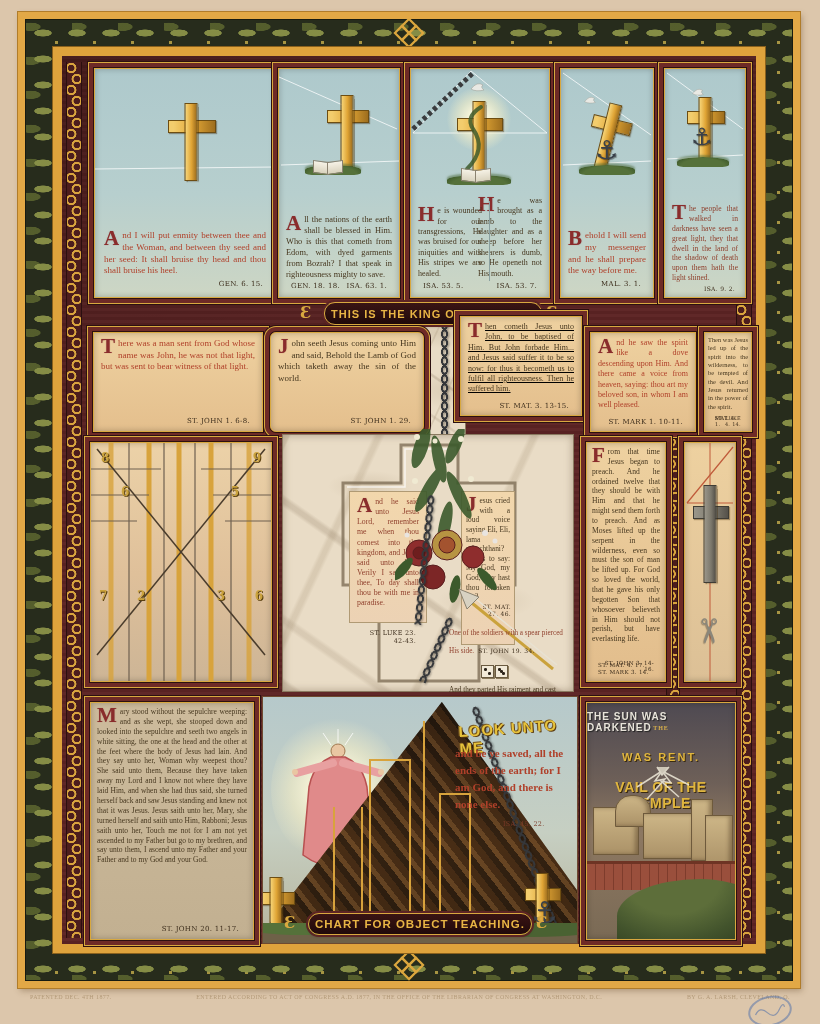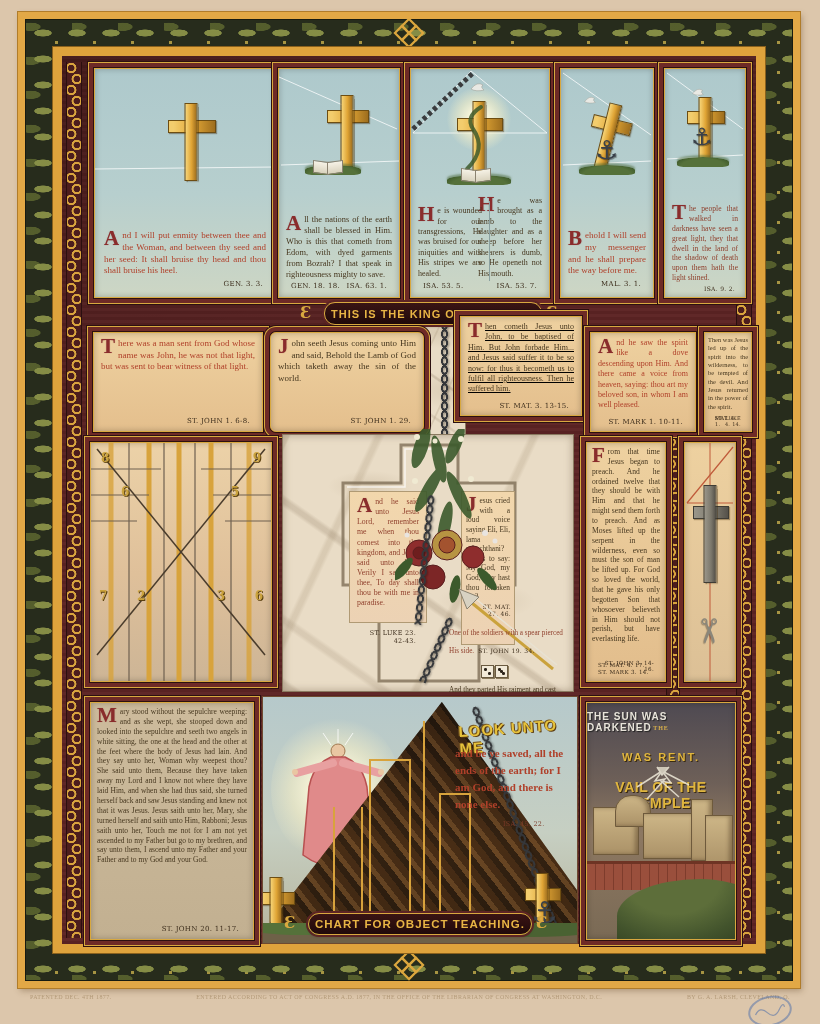--- a/index.html
+++ b/index.html
@@ -146,21 +146,21 @@
 
     <div class="panel sky" style="left:32px;top:12px;width:180px;height:228px;">
       <svg class="abs" style="left:0;top:0;" width="180" height="228">
           <line class="whiteline" x1="0" y1="100" x2="180" y2="98"></line>
         </svg>
       <div class="gcross" style="left:73px;top:34px;width:46px;height:76px;">
           <div class="h"></div>
           <div class="v"></div>
         </div>
       <div class="verse red versal" style="position:absolute;bottom:18px;left:2px;right:2px;">And I will put enmity between thee and the Woman, and between thy seed and her seed: It shall bruise thy head and thou shall bruise his heel.</div>
-      <span class="ref abs" style="right:4px;bottom:6px;">GEN. 3. 3.</span>
+      <span class="ref abs" style="right:4px;bottom:6px;">GEN. 6. 15.</span>
     </div>
 
     <div class="panel sky" style="left:216px;top:12px;width:120px;height:228px;">
       <svg class="abs" style="left:0;top:0;" width="120" height="228">
         <line class="whiteline" x1="0" y1="8" x2="118" y2="60"></line>
           <line class="whiteline" x1="2" y1="96" x2="120" y2="92"></line>
       </svg>
       <div class="gcross" style="left:48px;top:26px;width:40px;height:70px;">
           <div class="h"></div>
           <div class="v"></div>

